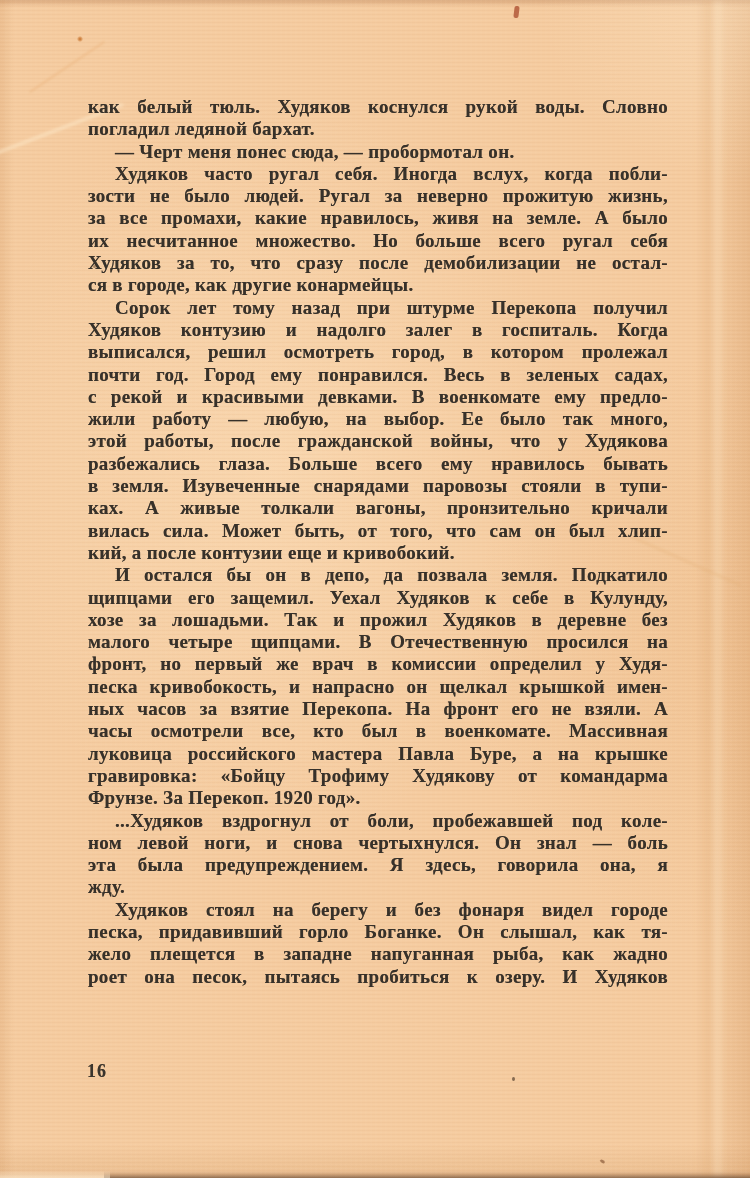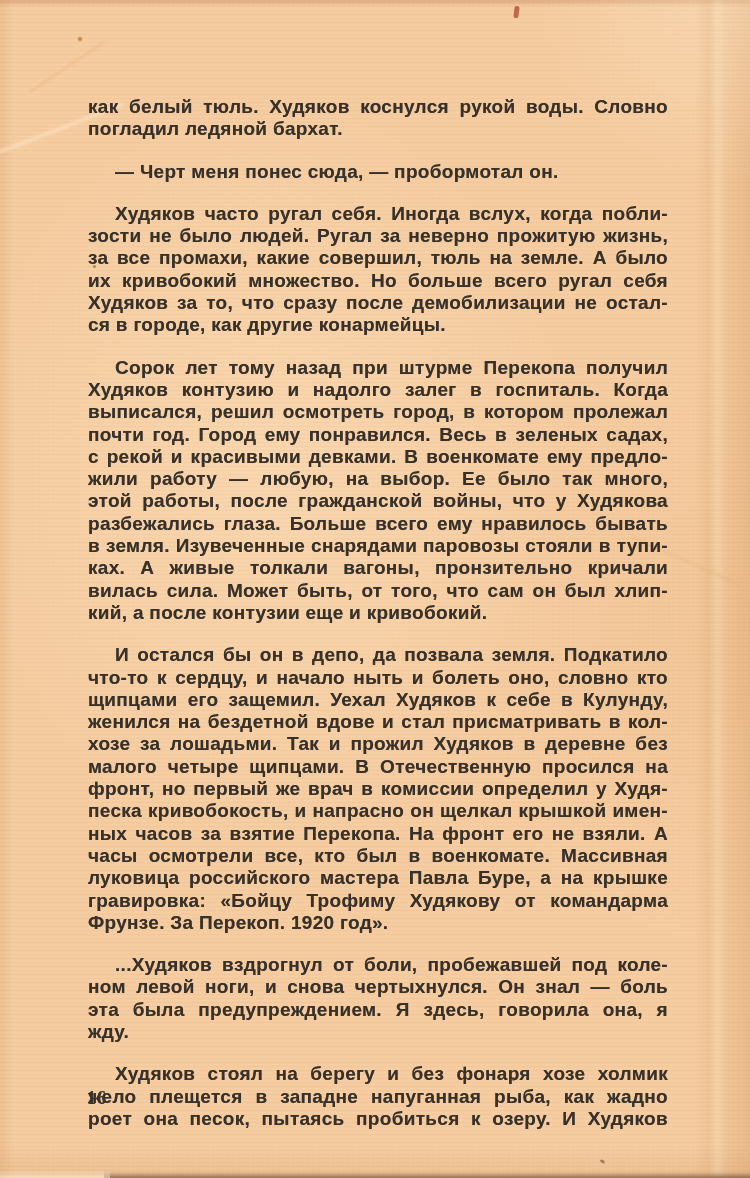--- a/index.html
+++ b/index.html
@@ -75,35 +75,35 @@
     background: linear-gradient(180deg, rgba(0,0,0,0) 0%, rgba(123,77,45,0.22) 45%, rgba(70,44,28,0.55) 100%);
   }
   .bottom-edge-left {
     position: absolute; left: 0; bottom: 0; width: 110px; height: 8px; pointer-events: none;
     background: linear-gradient(180deg, rgba(0,0,0,0), rgba(255,241,216,0.55));
   }
 
   .text-block {
     position: absolute;
     left: 88px; top: 96px; width: 580px;
-    font-family: Liberation Sans, sans-serif;
+    font-family: Liberation Serif, serif;
     font-weight: 700;
     font-size: 19px;
     line-height: 22.3px;
     color: #37312a;
     letter-spacing: 0.3px;
     text-shadow: 0 0 0.6px rgba(50,42,34,0.55);
   }
   .para { margin: 0; }
   .line { text-align: justify; text-align-last: justify; }
   .line.end { text-align-last: left; }
-  .line.indent { text-indent: 27px; margin-top: 20px; }
+  .line.indent { text-indent: 27px; }
 
   .page-number {
-    position: absolute; left: 87px; top: 1088px;
+    position: absolute; left: 87px; top: 1061px;
     font-family: "Liberation Serif", "DejaVu Serif", serif;
     font-weight: 700;
     font-size: 18px;
     color: #3a342c;
     letter-spacing: 1px;
     text-shadow: 0 0 0.5px rgba(50,42,34,0.5);
   }
 </style>
 </head>
 <body>
@@ -126,62 +126,61 @@
       <div class="para">
         <div class="line">как белый тюль. Худяков коснулся рукой воды. Словно</div>
         <div class="line end">погладил ледяной бархат.</div>
       </div>
       <div class="para">
         <div class="line indent end">— Черт меня понес сюда, — пробормотал он.</div>
       </div>
       <div class="para">
         <div class="line indent">Худяков часто ругал себя. Иногда вслух, когда побли-</div>
         <div class="line">зости не было людей. Ругал за неверно прожитую жизнь,</div>
-        <div class="line">за все промахи, какие совершил, тюль на земле. А было</div>
-        <div class="line">их кривобокий множество. Но больше всего ругал себя</div>
+        <div class="line">за все промахи, какие нравилось, живя на земле. А было</div>
+        <div class="line">их несчитанное множество. Но больше всего ругал себя</div>
         <div class="line">Худяков за то, что сразу после демобилизации не остал-</div>
         <div class="line end">ся в городе, как другие конармейцы.</div>
       </div>
       <div class="para">
         <div class="line indent">Сорок лет тому назад при штурме Перекопа получил</div>
         <div class="line">Худяков контузию и надолго залег в госпиталь. Когда</div>
         <div class="line">выписался, решил осмотреть город, в котором пролежал</div>
         <div class="line">почти год. Город ему понравился. Весь в зеленых садах,</div>
         <div class="line">с рекой и красивыми девками. В военкомате ему предло-</div>
         <div class="line">жили работу — любую, на выбор. Ее было так много,</div>
         <div class="line">этой работы, после гражданской войны, что у Худякова</div>
         <div class="line">разбежались глаза. Больше всего ему нравилось бывать</div>
         <div class="line">в земля. Изувеченные снарядами паровозы стояли в тупи-</div>
         <div class="line">ках. А живые толкали вагоны, пронзительно кричали</div>
         <div class="line">вилась сила. Может быть, от того, что сам он был хлип-</div>
         <div class="line end">кий, а после контузии еще и кривобокий.</div>
       </div>
       <div class="para">
         <div class="line indent">И остался бы он в депо, да позвала земля. Подкатило</div>
-        <div class="line">что-то к сердцу, и начало ныть и болеть оно, словно кто</div>
         <div class="line">щипцами его защемил. Уехал Худяков к себе в Кулунду,</div>
-        <div class="line">женился на бездетной вдове и стал присматривать в кол-</div>
         <div class="line">хозе за лошадьми. Так и прожил Худяков в деревне без</div>
         <div class="line">малого четыре щипцами. В Отечественную просился на</div>
         <div class="line">фронт, но первый же врач в комиссии определил у Худя-</div>
         <div class="line">песка кривобокость, и напрасно он щелкал крышкой имен-</div>
         <div class="line">ных часов за взятие Перекопа. На фронт его не взяли. А</div>
         <div class="line">часы осмотрели все, кто был в военкомате. Массивная</div>
         <div class="line">луковица российского мастера Павла Буре, а на крышке</div>
         <div class="line">гравировка: «Бойцу Трофиму Худякову от командарма</div>
         <div class="line end">Фрунзе. За Перекоп. 1920 год».</div>
       </div>
       <div class="para">
         <div class="line indent">...Худяков вздрогнул от боли, пробежавшей под коле-</div>
         <div class="line">ном левой ноги, и снова чертыхнулся. Он знал — боль</div>
         <div class="line">эта была предупреждением. Я здесь, говорила она, я</div>
         <div class="line end">жду.</div>
       </div>
       <div class="para">
-        <div class="line indent">Худяков стоял на берегу и без фонаря хозе холмик</div>
+        <div class="line indent">Худяков стоял на берегу и без фонаря видел городе</div>
+        <div class="line">песка, придавивший горло Боганке. Он слышал, как тя-</div>
         <div class="line">жело плещется в западне напуганная рыба, как жадно</div>
         <div class="line">роет она песок, пытаясь пробиться к озеру. И Худяков</div>
       </div>
     </div>
 
   <div class="page-number">16</div>
 
   <div class="bottom-edge"></div>
   <div class="bottom-edge-left"></div>
 </div>

